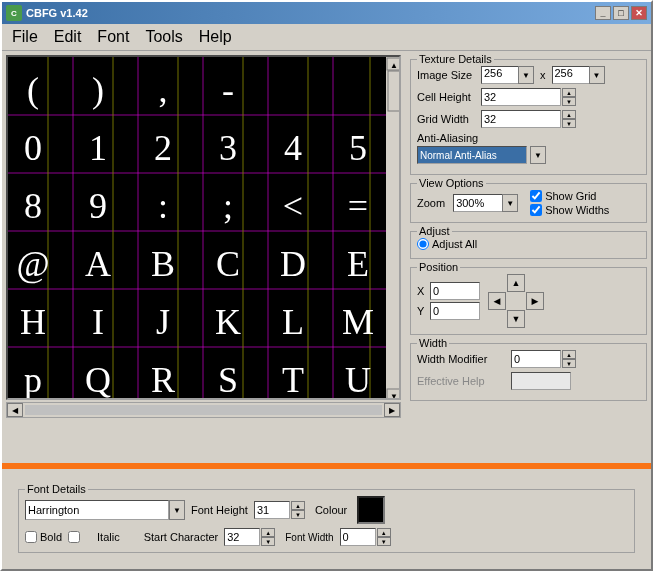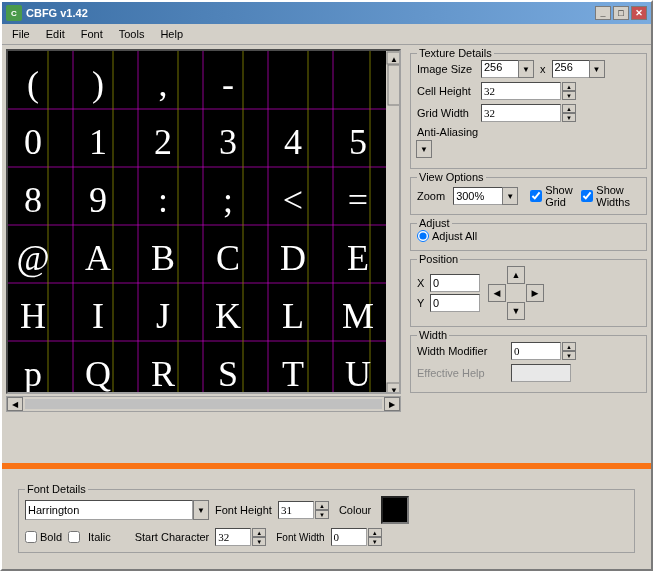--- a/index.html
+++ b/index.html
@@ -69,21 +69,21 @@
     .menu-bar {
       background: #d4d0c8;
       display: flex;
       padding: 2px 4px;
       gap: 4px;
       border-bottom: 1px solid #a0a0a0;
     }
     .menu-item {
       padding: 2px 6px;
       cursor: pointer;
-      font-size: 11px;
+      font-size: 16px;
     }
     .main-content {
       display: flex;
       flex: 1;
       padding: 4px;
       gap: 4px;
       overflow: hidden;
     }
     .canvas-area {
       flex: 0 0 400px;
@@ -158,21 +158,20 @@
       display: flex;
       align-items: center;
     }
     .number-input {
       width: 50px;
       height: 18px;
       border: 1px inset #a0a0a0;
       background: white;
       font-size: 11px;
       padding: 0 2px;
-      font-family: Liberation Serif, serif;
     }
     .spin-btns {
       display: flex;
       flex-direction: column;
       margin-left: 1px;
     }
     .spin-btn {
       width: 14px;
       height: 9px;
       border: 1px solid #7a7a7a;
@@ -233,21 +232,21 @@
     .zoom-select {
       width: 50px;
       height: 18px;
       border: 1px inset #a0a0a0;
       background: white;
       font-size: 11px;
       padding: 0 2px;
     }
     .checkbox-row {
       display: flex;
-      flex-direction: row;
+      flex-direction: column;
       gap: 2px;
       margin-left: 4px;
     }
     .checkbox-item {
       display: flex;
       align-items: center;
       gap: 3px;
       font-size: 11px;
     }
     input[type=checkbox] {
@@ -298,21 +297,21 @@
       border-top: 6px solid #f97316;
     }
     .font-details-box {
       flex: 1;
       border: 1px solid #a0a0a0;
       padding: 6px;
       position: relative;
       margin-top: 4px;
     }
     .font-name-dropdown {
-      width: 168px;
+      width: 144px;
       height: 20px;
       border: 1px inset #a0a0a0;
       background: white;
       font-size: 11px;
       padding: 0 2px;
     }
     .font-name-btn {
       width: 16px;
       height: 20px;
       border: 1px solid #7a7a7a;
@@ -492,20 +491,21 @@
               <div class="spin-btn">▲</div>
               <div class="spin-btn">▼</div>
             </div>
           </div>
         </div>
 
         <div class="form-row">
           <span class="form-label">Anti-Aliasing</span>
         </div>
         <div class="form-row" style="margin-top:-2px;">
+          <div class="anti-alias-select" style="font-size:10px;">Normal Anti-Alias</div>
           <div class="dropdown-btn">▼</div>
         </div>
       </div>
 
       <div class="group-box">
         <span class="group-box-title">View Options</span>
         <div class="zoom-row">
           <span style="font-size:11px;">Zoom</span>
           <div class="zoom-select-wrap">
             <div class="zoom-select" style="display:flex;align-items:center;padding:0 2px;border:1px inset #a0a0a0;background:white;height:18px;font-size:11px;">300%</div>
@@ -605,21 +605,21 @@
         </div>
         <span style="font-size:11px;margin-left:4px;">Colour</span>
         <div class="colour-swatch"></div>
       </div>
 
       <div class="bottom-row2">
         <div style="display:flex;align-items:center;gap:3px;">
           <input type="checkbox" style="">
           <span style="font-size:11px;">Bold</span>
         </div>
-        <div style="display:flex;align-items:center;gap:8px;">
+        <div style="display:flex;align-items:center;gap:17px;">
           <input type="checkbox" style="">
           <span style="font-size:11px;">Italic</span>
         </div>
         <span style="font-size:11px;margin-left:18px;">Start Character</span>
         <div class="number-input-wrap">
           <input class="number-input" type="text" style="width: 36px;" value="32">
           <div class="spin-btns">
             <div class="spin-btn">▲</div>
             <div class="spin-btn">▼</div>
           </div>

